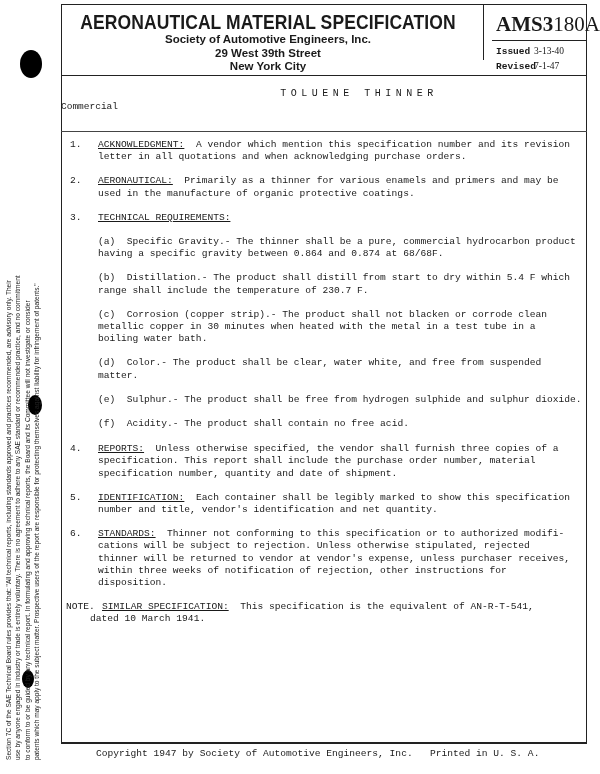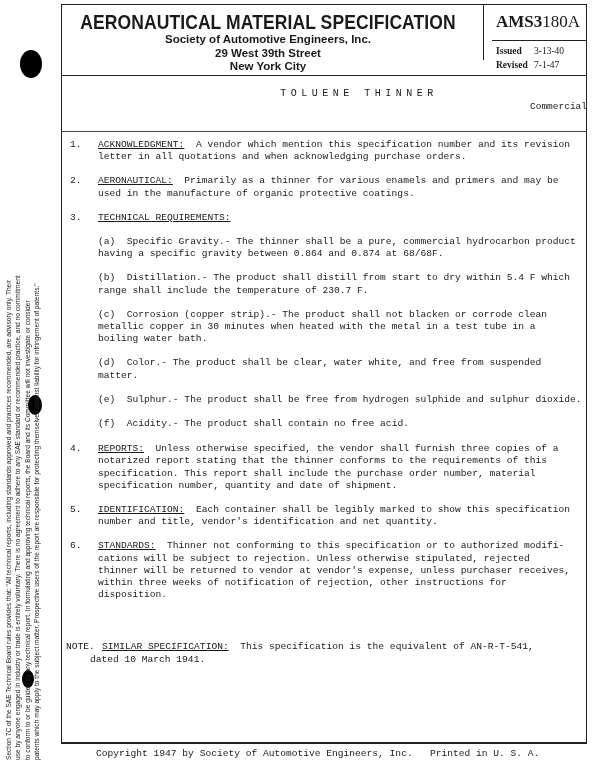--- a/index.html
+++ b/index.html
@@ -35,56 +35,56 @@
   }
   .header-main-title { font-weight: bold; font-size: 17.5px; margin-top: 8px; letter-spacing: 0.1px; transform: scaleY(1.15); }
   .header-sub { font-weight: bold; font-size: 11.5px; line-height: 13.5px; }
 
   .ams-box {
     position: absolute; left: 492px; top: 4px; width: 95px; height: 72px;
     font-family: "Liberation Serif", serif; box-sizing: border-box;
   }
   .ams-number {
     height: 37px; border-bottom: 1.5px solid #222; box-sizing: border-box;
-    font-size: 17px; padding: 8px 0 0 4px; font-weight: bold;
+    font-size: 21px; padding: 8px 0 0 4px; font-weight: bold;
   }
   .ams-number .thin { font-weight: normal; }
   .ams-dates { font-size: 9.5px; padding: 3px 0 0 4px; line-height: 14px; }
-  .ams-dates .label { font-weight: bold; display: inline-block; width: 38px; }
+  .ams-dates .label { font-weight: bold; display: inline-block; width: 38px; font-family: Liberation Mono, monospace; }
 
   .header-divider {
     position: absolute; left: 61px; top: 75px; width: 526px; height: 0;
     border-top: 1.5px solid #222;
   }
   .title-divider {
     position: absolute; left: 61px; top: 131px; width: 526px; height: 0;
     border-top: 1.5px solid #444;
   }
 
   .doc-title {
     position: absolute; left: 61px; top: 88px; width: 596px; text-align: center;
     font-family: "Liberation Mono", monospace; font-size: 10px; letter-spacing: 4.5px;
   }
   .doc-subtitle {
-    position: absolute; left: 61px; top: 101px; width: 526px; text-align: right;
+    position: absolute; left: 61px; top: 101px; width: 526px; text-align: left;
     font-family: "Liberation Mono", monospace; font-size: 9.5px;
   }
 
   .body {
     position: absolute; left: 70px; top: 139px; width: 515px;
     font-family: "Liberation Mono", "DejaVu Sans Mono", monospace;
     font-size: 9.6px; line-height: 12.2px; color: #1a1a1a;
   }
   .sec { position: relative; padding-left: 28px; }
   .sec .num { position: absolute; left: 0; top: 0; }
   .sec .head { text-decoration: underline; }
   .sub { margin-left: 28px; }
   .gap-s { height: 12px; }
   .gap-m { height: 13px; }
-  .note { position: relative; padding-left: 34px; margin-left: 4px; margin-top: 28px; }
+  .note { position: relative; padding-left: 34px; margin-left: 4px; }
   .note .num { position: absolute; left: 0; top: 0; }
 
   .footer {
     position: absolute; left: 96px; top: 748px; width: 470px;
     font-family: "Liberation Mono", monospace; font-size: 9.6px; color: #1a1a1a;
   }
   .footer .printed { position: absolute; left: 334px; top: 0; }
 
   .watermark {
     position: absolute; left: 540px; top: 744px; width: 60px; height: 28px;
@@ -188,21 +188,20 @@
   <div class="gap-s"></div>
 
   <div class="sub">
     <div><span>(f)</span>&nbsp; <span>Acidity.- The product shall contain no free acid.</span></div>
   </div>
   <div class="gap-m"></div>
 
   <div class="sec">
     <span class="num">4.</span>
     <div><span class="head">REPORTS:</span>&nbsp;&nbsp;<span>Unless otherwise specified, the vendor shall furnish three copies of a</span></div>
-    <div>notarized report stating that the thinner conforms to the requirements of this</div>
     <div>specification. This report shall include the purchase order number, material</div>
     <div>specification number, quantity and date of shipment.</div>
   </div>
   <div class="gap-s"></div>
 
   <div class="sec">
     <span class="num">5.</span>
     <div><span class="head">IDENTIFICATION:</span>&nbsp;&nbsp;<span>Each container shall be legibly marked to show this specification</span></div>
     <div>number and title, vendor's identification and net quantity.</div>
   </div>

